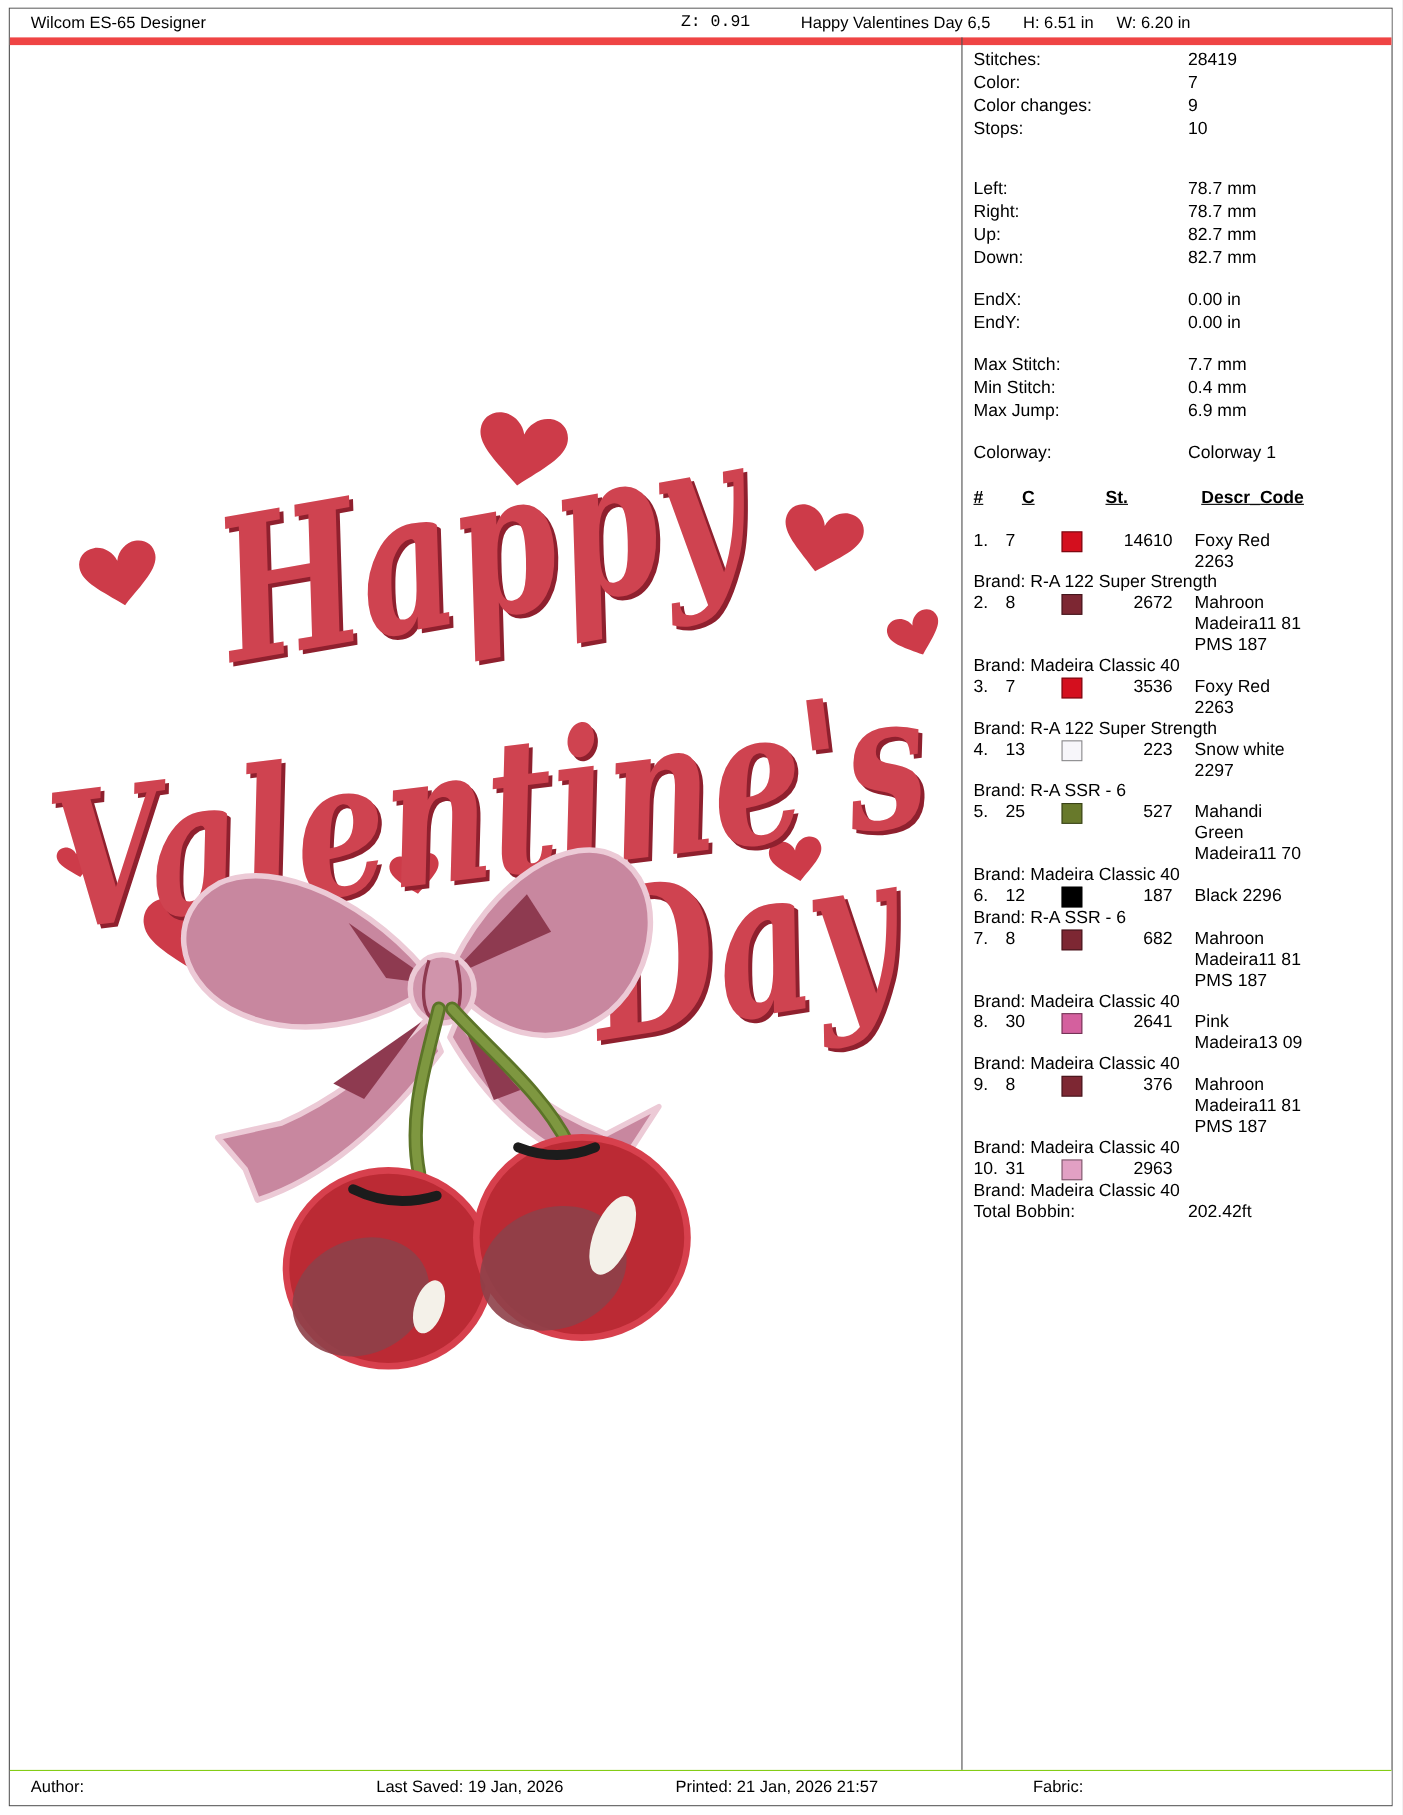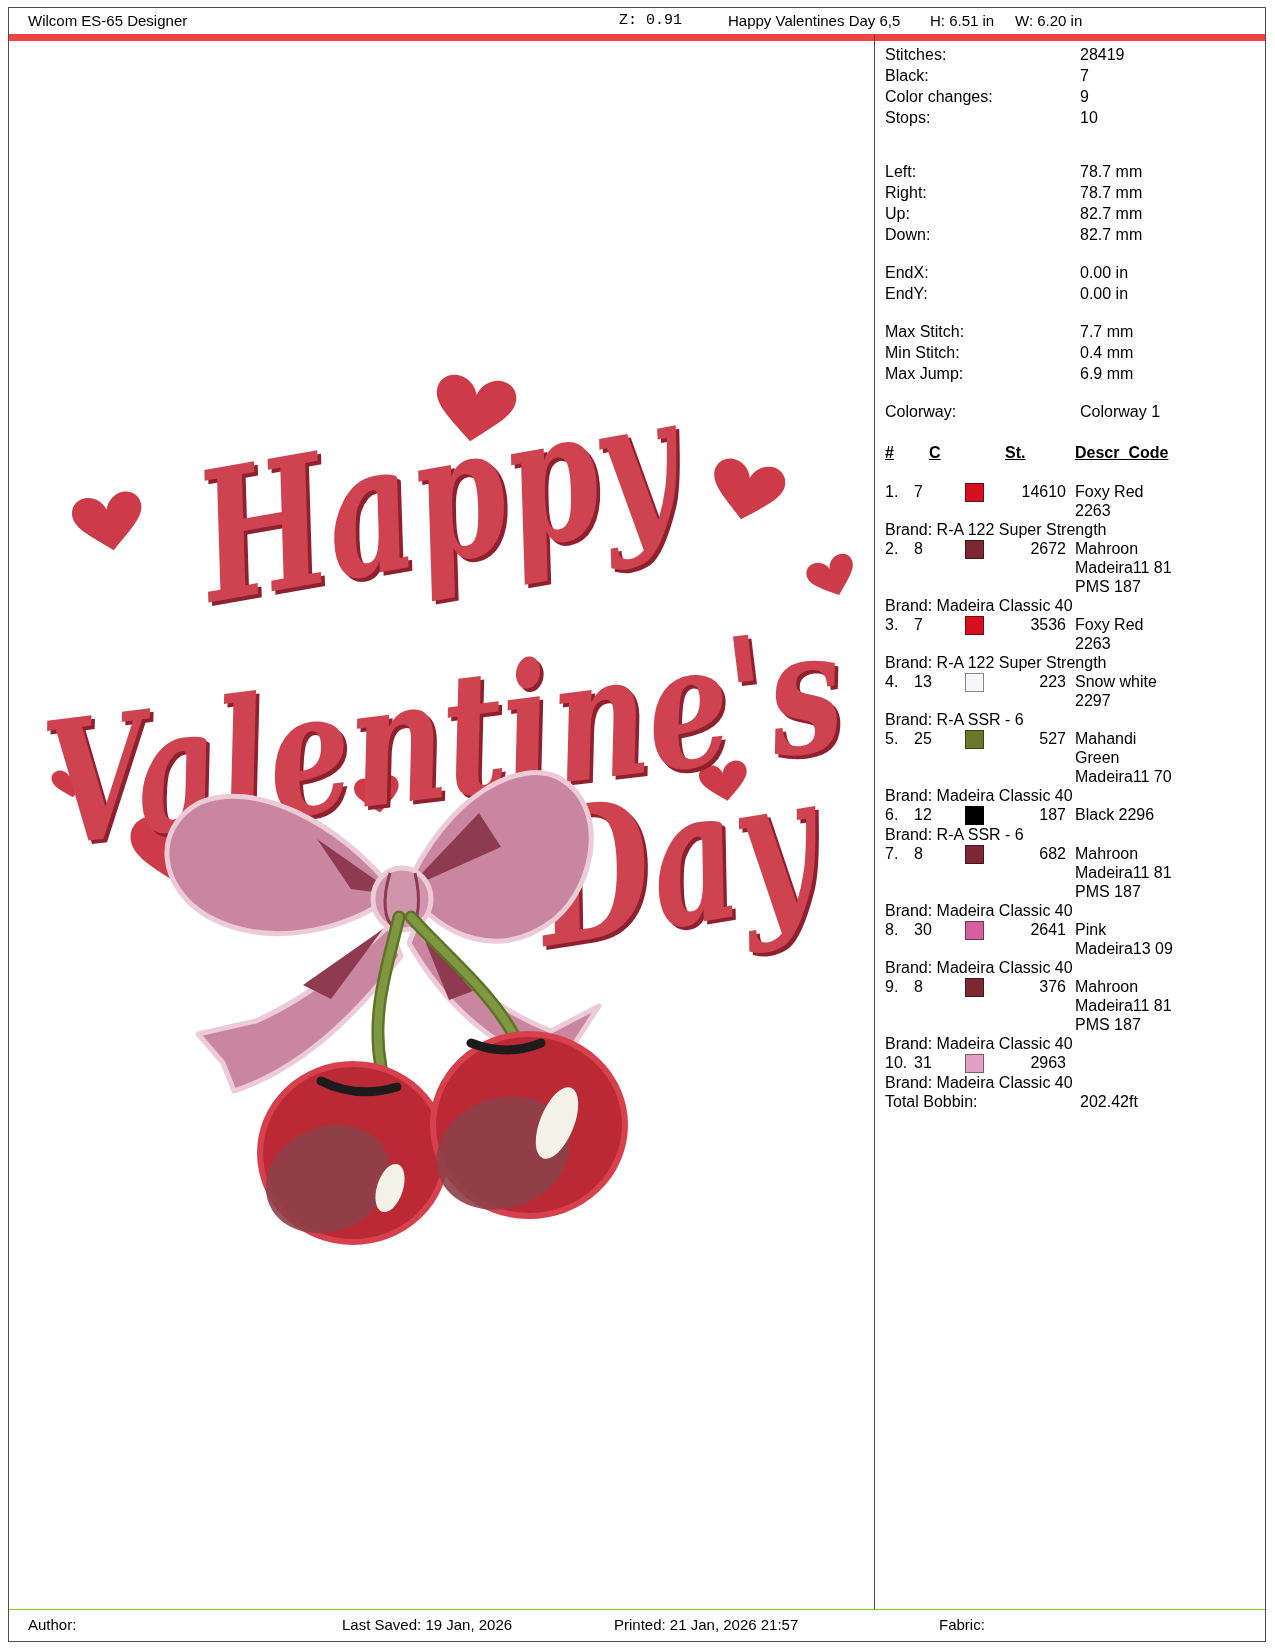--- a/index.html
+++ b/index.html
@@ -33,28 +33,28 @@
   .group{margin-bottom:17px;}
   .group.g1{margin-bottom:33px;}
   .group.g6{margin-bottom:21px;}
   
   .ttable{font-size:16px;line-height:19px;}
   .thead{display:flex;font-weight:bold;margin-bottom:20px;}
   .thead u{text-decoration:underline;}
   .h-num{width:44px;}
   .h-c{width:76px;}
   .h-st{width:61px;}
-  .h-descr{margin-left:9px;}
+  .h-descr{margin-left:26px;}
   .tline1{display:flex;align-items:flex-start;}
   .c-num{width:29px;flex:0 0 29px;}
   .c-c{width:36px;flex:0 0 36px;}
   .c-swatch{flex:0 0 19px;width:19px;height:19px;margin-left:15px;margin-top:1px;
     border:1px solid rgba(0,0,0,0.45);box-sizing:border-box;background:#ccc;}
   .c-st{width:82px;flex:0 0 82px;text-align:right;margin-left:-20px;padding-left:20px;box-sizing:content-box;}
-  .c-desc{margin-left:9px;white-space:pre-line;width:186px;}
+  .c-desc{margin-left:20px;white-space:pre-line;width:186px;}
   .brand{width:100%;}
   .total{display:flex;align-items:center;}
   
   .design{position:absolute;left:0;top:27px;width:865px;height:1574px;}
   .script{font-family:"DejaVu Serif","Liberation Serif",serif;font-style:italic;font-weight:bold;}
 </style>
 </head>
 <body>
 
 <div class="screen">
@@ -141,21 +141,21 @@
     </div>
 
     <div class="stats">
       <div class="group g1">
 
       <div class="srow">
           <span class="slabel">Stitches:</span>
           <span class="svalue">28419</span>
         </div>
           <div class="srow">
-          <span class="slabel">Black:</span>
+          <span class="slabel">Color:</span>
           <span class="svalue">7</span>
         </div>
           <div class="srow">
           <span class="slabel">Color changes:</span>
           <span class="svalue">9</span>
         </div>
           <div class="srow">
           <span class="slabel">Stops:</span>
           <span class="svalue">10</span>
         </div>

